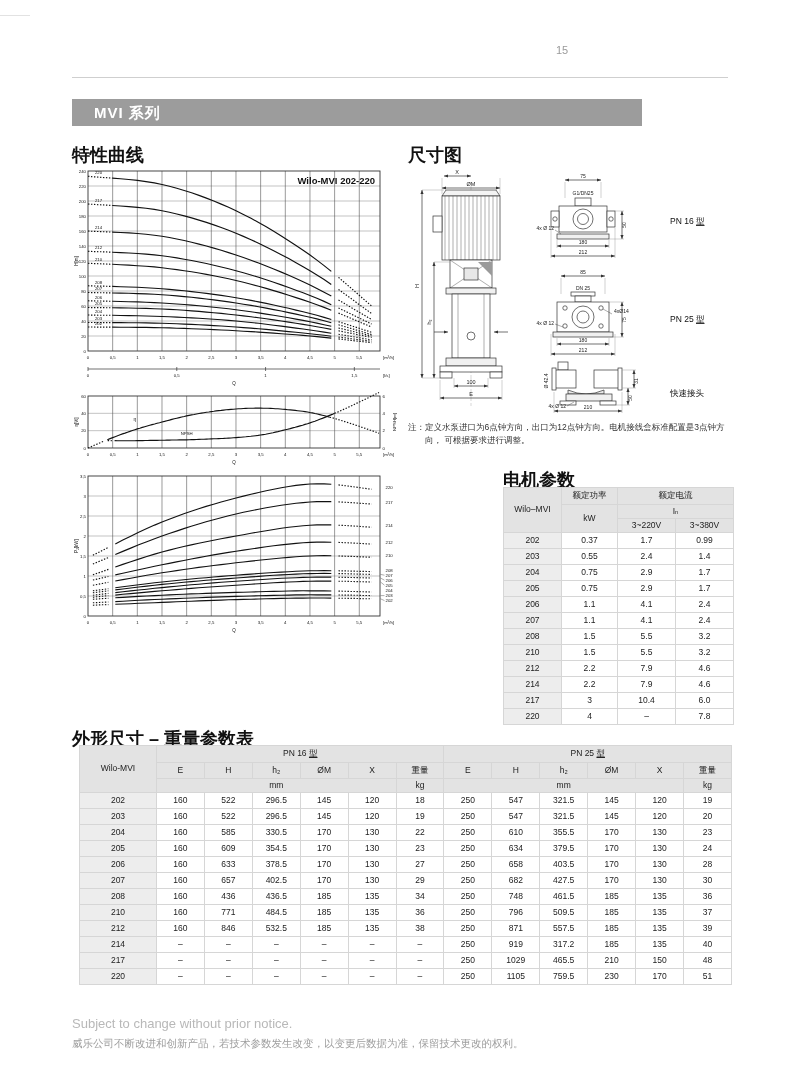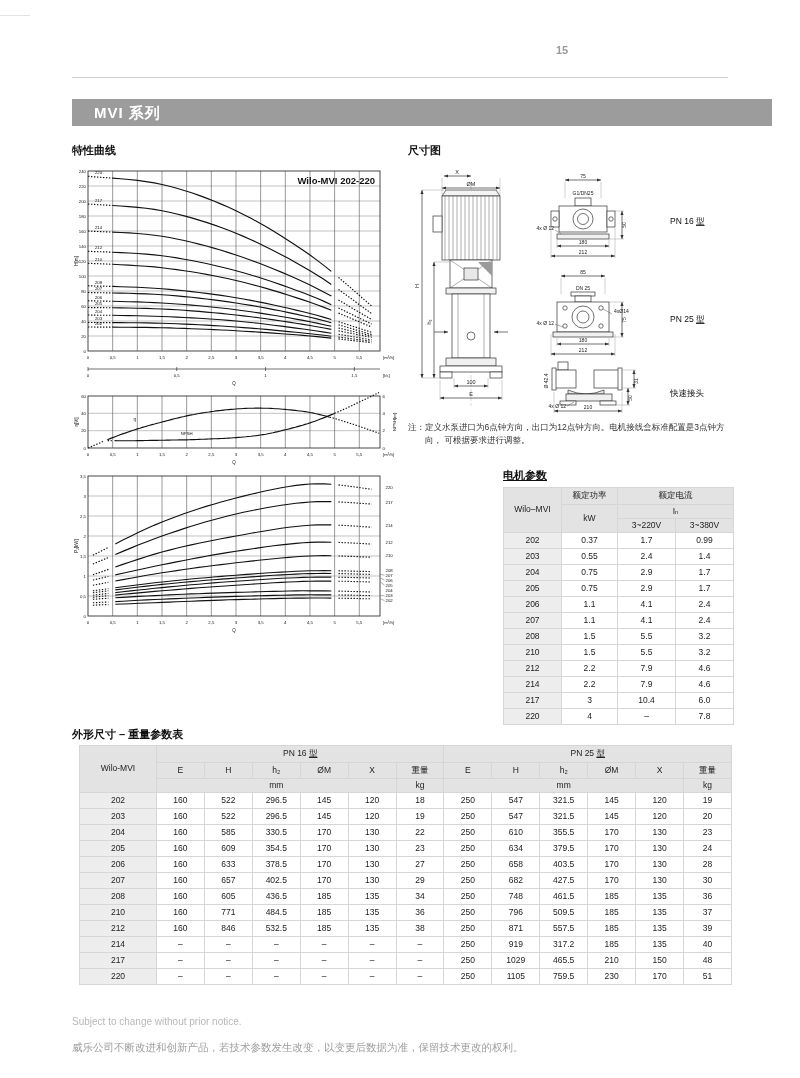--- a/index.html
+++ b/index.html
@@ -1,50 +1,50 @@
 <!DOCTYPE html>
 <html><head>
 <meta charset="utf-8">
 <style>
   html,body{margin:0;padding:0;}
   body{width:800px;height:1078px;position:relative;background:#ffffff;
        font-family:"Liberation Sans","DejaVu Sans",sans-serif;color:#222;}
   .abs{position:absolute;}
-  .page-num{font-size:11px;color:#9a9a9a;font-weight:bold;}
+  .page-num{font-size:11px;color:#9a9a9a;}
   .crop-mark{background:#e2e2e2;}
   .top-rule{background:#cfcfcf;}
   .banner{background:#9c9c9c;color:#ffffff;font-size:15px;font-weight:bold;
           line-height:27px;padding-left:22px;letter-spacing:1px;box-sizing:border-box;}
-  .h-sec{font-size:11px;font-weight:bold;color:#111;}
+  .h-sec{font-size:18px;font-weight:bold;color:#111;}
   table{border-collapse:collapse;table-layout:fixed;}
   th,td{border:1px solid #d6d6d6;font-size:8.5px;font-weight:normal;color:#222;
         text-align:center;vertical-align:middle;padding:0;line-height:1.1;}
   th{background:#e3e3e3;}
   tbody td:first-child{background:#ededed;}
   tbody td{height:15px;background:#ffffff;}
   .mt thead tr:first-child th{height:16px;}
   .mt thead tr th{height:13px;}
   .dt thead tr:nth-child(1) th{height:16px;}
   .dt thead tr:nth-child(2) th{height:15px;}
   .dt thead tr:nth-child(3) th{height:13px;}
   .tu{text-decoration:underline;}
   .note{font-size:8.5px;color:#333;display:flex;line-height:1.55;}
   .note .pfx{flex:0 0 auto;}
-  .footer-en{font-size:10px;color:#b8b8b8;}
-  .footer-zh{font-size:10.5px;color:#9e9e9e;margin-top:14px;}
+  .footer-en{font-size:13px;color:#b8b8b8;}
+  .footer-zh{font-size:10.5px;color:#9e9e9e;margin-top:6px;}
   svg text{font-family:"Liberation Sans","DejaVu Sans",sans-serif;}
 </style>
 </head>
 <body>
 
 <div class="abs crop-mark" style="left:0;top:15px;width:30px;height:1px;"></div>
 <div class="abs page-num" style="left:556px;top:44px;">15</div>
 <div class="abs top-rule" style="left:72px;top:77px;width:656px;height:1px;"></div>
 
-<div class="abs banner" style="left:72px;top:99px;width:700px;height:27px;">
+<div class="abs banner" style="left:72px;top:99px;width:570px;height:27px;">
   <span>MVI 系列</span>
 </div>
 
 <div class="abs h-sec" style="left:72px;top:143px;">特性曲线</div>
 <div class="abs h-sec" style="left:408px;top:143px;">尺寸图</div>
 
 <div class="abs" style="left:70px;top:166px;width:336px;">
   <svg id="chart1" width="336" height="222" viewBox="0 0 336 222">
       <line x1="42.66216216216216" y1="5" x2="42.66216216216216" y2="185" stroke="#9a9a9a" stroke-width="1"></line>
       <line x1="67.32432432432432" y1="5" x2="67.32432432432432" y2="185" stroke="#9a9a9a" stroke-width="1"></line>
@@ -709,21 +709,21 @@
         <td>250</td>
         <td>682</td>
         <td>427.5</td>
         <td>170</td>
         <td>130</td>
         <td>30</td>
       </tr>
       <tr>
         <td>208</td>
         <td>160</td>
-        <td>605</td>
+        <td>436</td>
         <td>436.5</td>
         <td>185</td>
         <td>135</td>
         <td>34</td>
         <td>250</td>
         <td>748</td>
         <td>461.5</td>
         <td>185</td>
         <td>135</td>
         <td>36</td>

